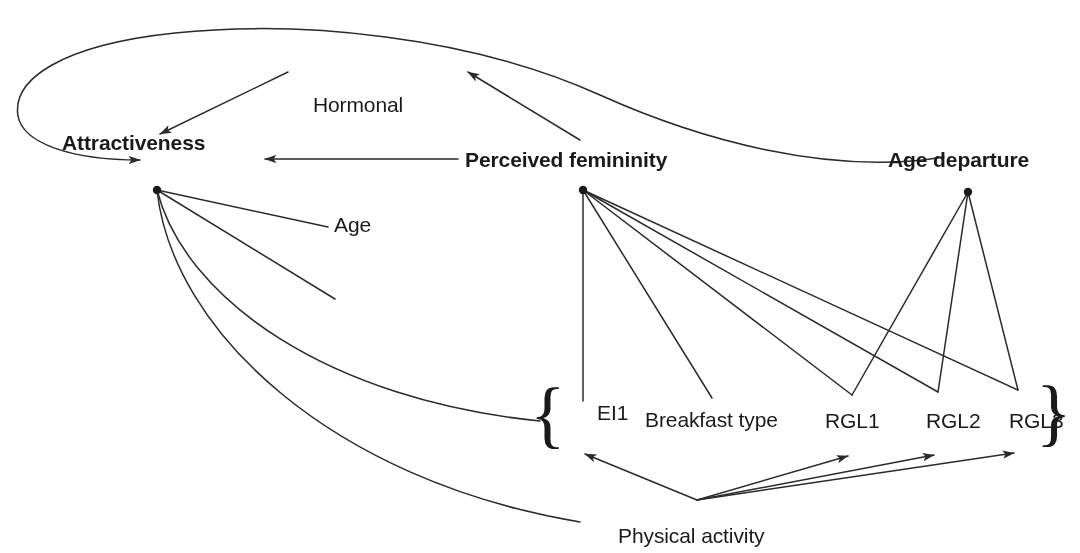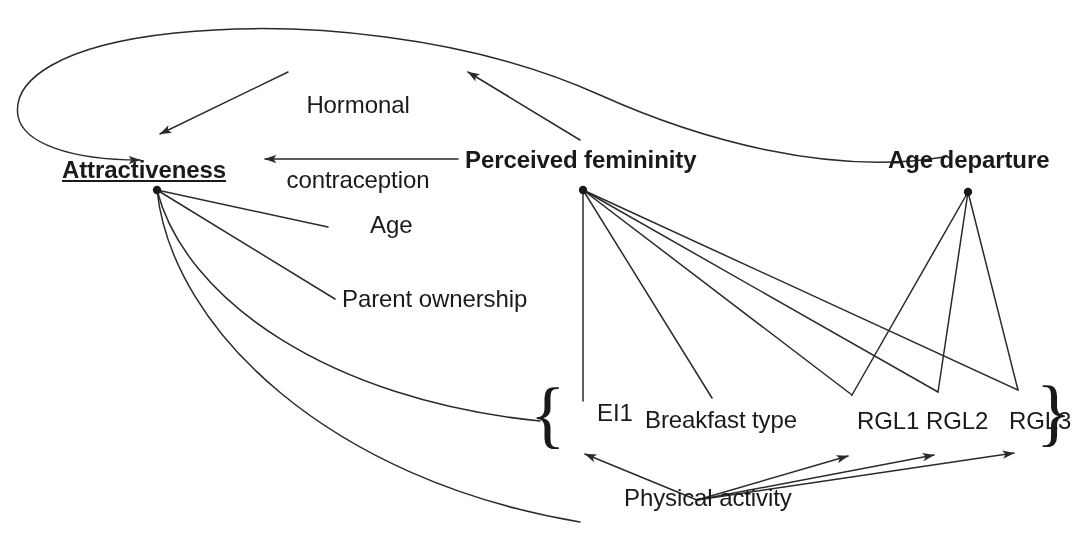--- a/index.html
+++ b/index.html
@@ -20,21 +20,21 @@
     position: absolute;
     left: 0;
     top: 0;
     width: 1080px;
     height: 553px;
   }
   .node-label {
     position: absolute;
     color: #1a1a1a;
     font-family: "Liberation Sans", sans-serif;
-    font-size: 24px;
+    font-size: 21px;
     line-height: 25px;
     white-space: pre;
     letter-spacing: -0.1px;
   }
   .node-label.bold {
     font-weight: bold;
   }
   .node-label.centered {
     text-align: center;
   }
@@ -93,42 +93,40 @@
 
     <g fill="#1a1a1a" stroke="none">
       <circle cx="157" cy="190" r="4.2"></circle>
       <circle cx="583" cy="190" r="4.2"></circle>
       <circle cx="968" cy="192" r="4.2"></circle>
     </g>
   </svg>
 
   <div class="node-label centered" style="left:258px; top:42px; width:200px;">
     <div>Hormonal</div>
-    <div>contraception</div>
   </div>
 
-  <div class="node-label bold" style="left:62px; top:157px;text-decoration:underline;">Attractiveness</div>
+  <div class="node-label bold" style="left:62px; top:130px;">Attractiveness</div>
 
   <div class="node-label" style="left:465px; top:147px;font-weight:bold;">Perceived femininity</div>
 
   <div class="node-label" style="left:888px; top:147px;font-weight:bold;">Age departure</div>
 
-  <div class="node-label" style="left:334px; top:212px;margin-left:36px;">Age</div>
+  <div class="node-label" style="left:334px; top:212px;">Age</div>
 
-  <div class="node-label" style="left:342px; top:286px;">Parent ownership</div>
 
   <div class="brace" style="left:530px; top:377px;">{</div>
 
   <div class="node-label" style="left:563px; top:400px;margin-left:34px;">EI1</div>
 
   <div class="node-label" style="left:645px; top:407px;">Breakfast type</div>
 
-  <div class="node-label" style="left:825px; top:408px;margin-left:32px;">RGL1</div>
+  <div class="node-label" style="left:825px; top:408px;">RGL1</div>
 
   <div class="node-label" style="left:926px; top:408px;">RGL2</div>
 
   <div class="node-label" style="left:1009px; top:408px;">RGL3</div>
 
   <div class="brace" style="left:1036px; top:375px;">}</div>
 
-  <div class="node-label" style="left:618px; top:485px;margin-left:6px;">Physical activity</div>
+  <div class="node-label" style="left:618px; top:523px;">Physical activity</div>
 
 </div>
 
 </body></html>

